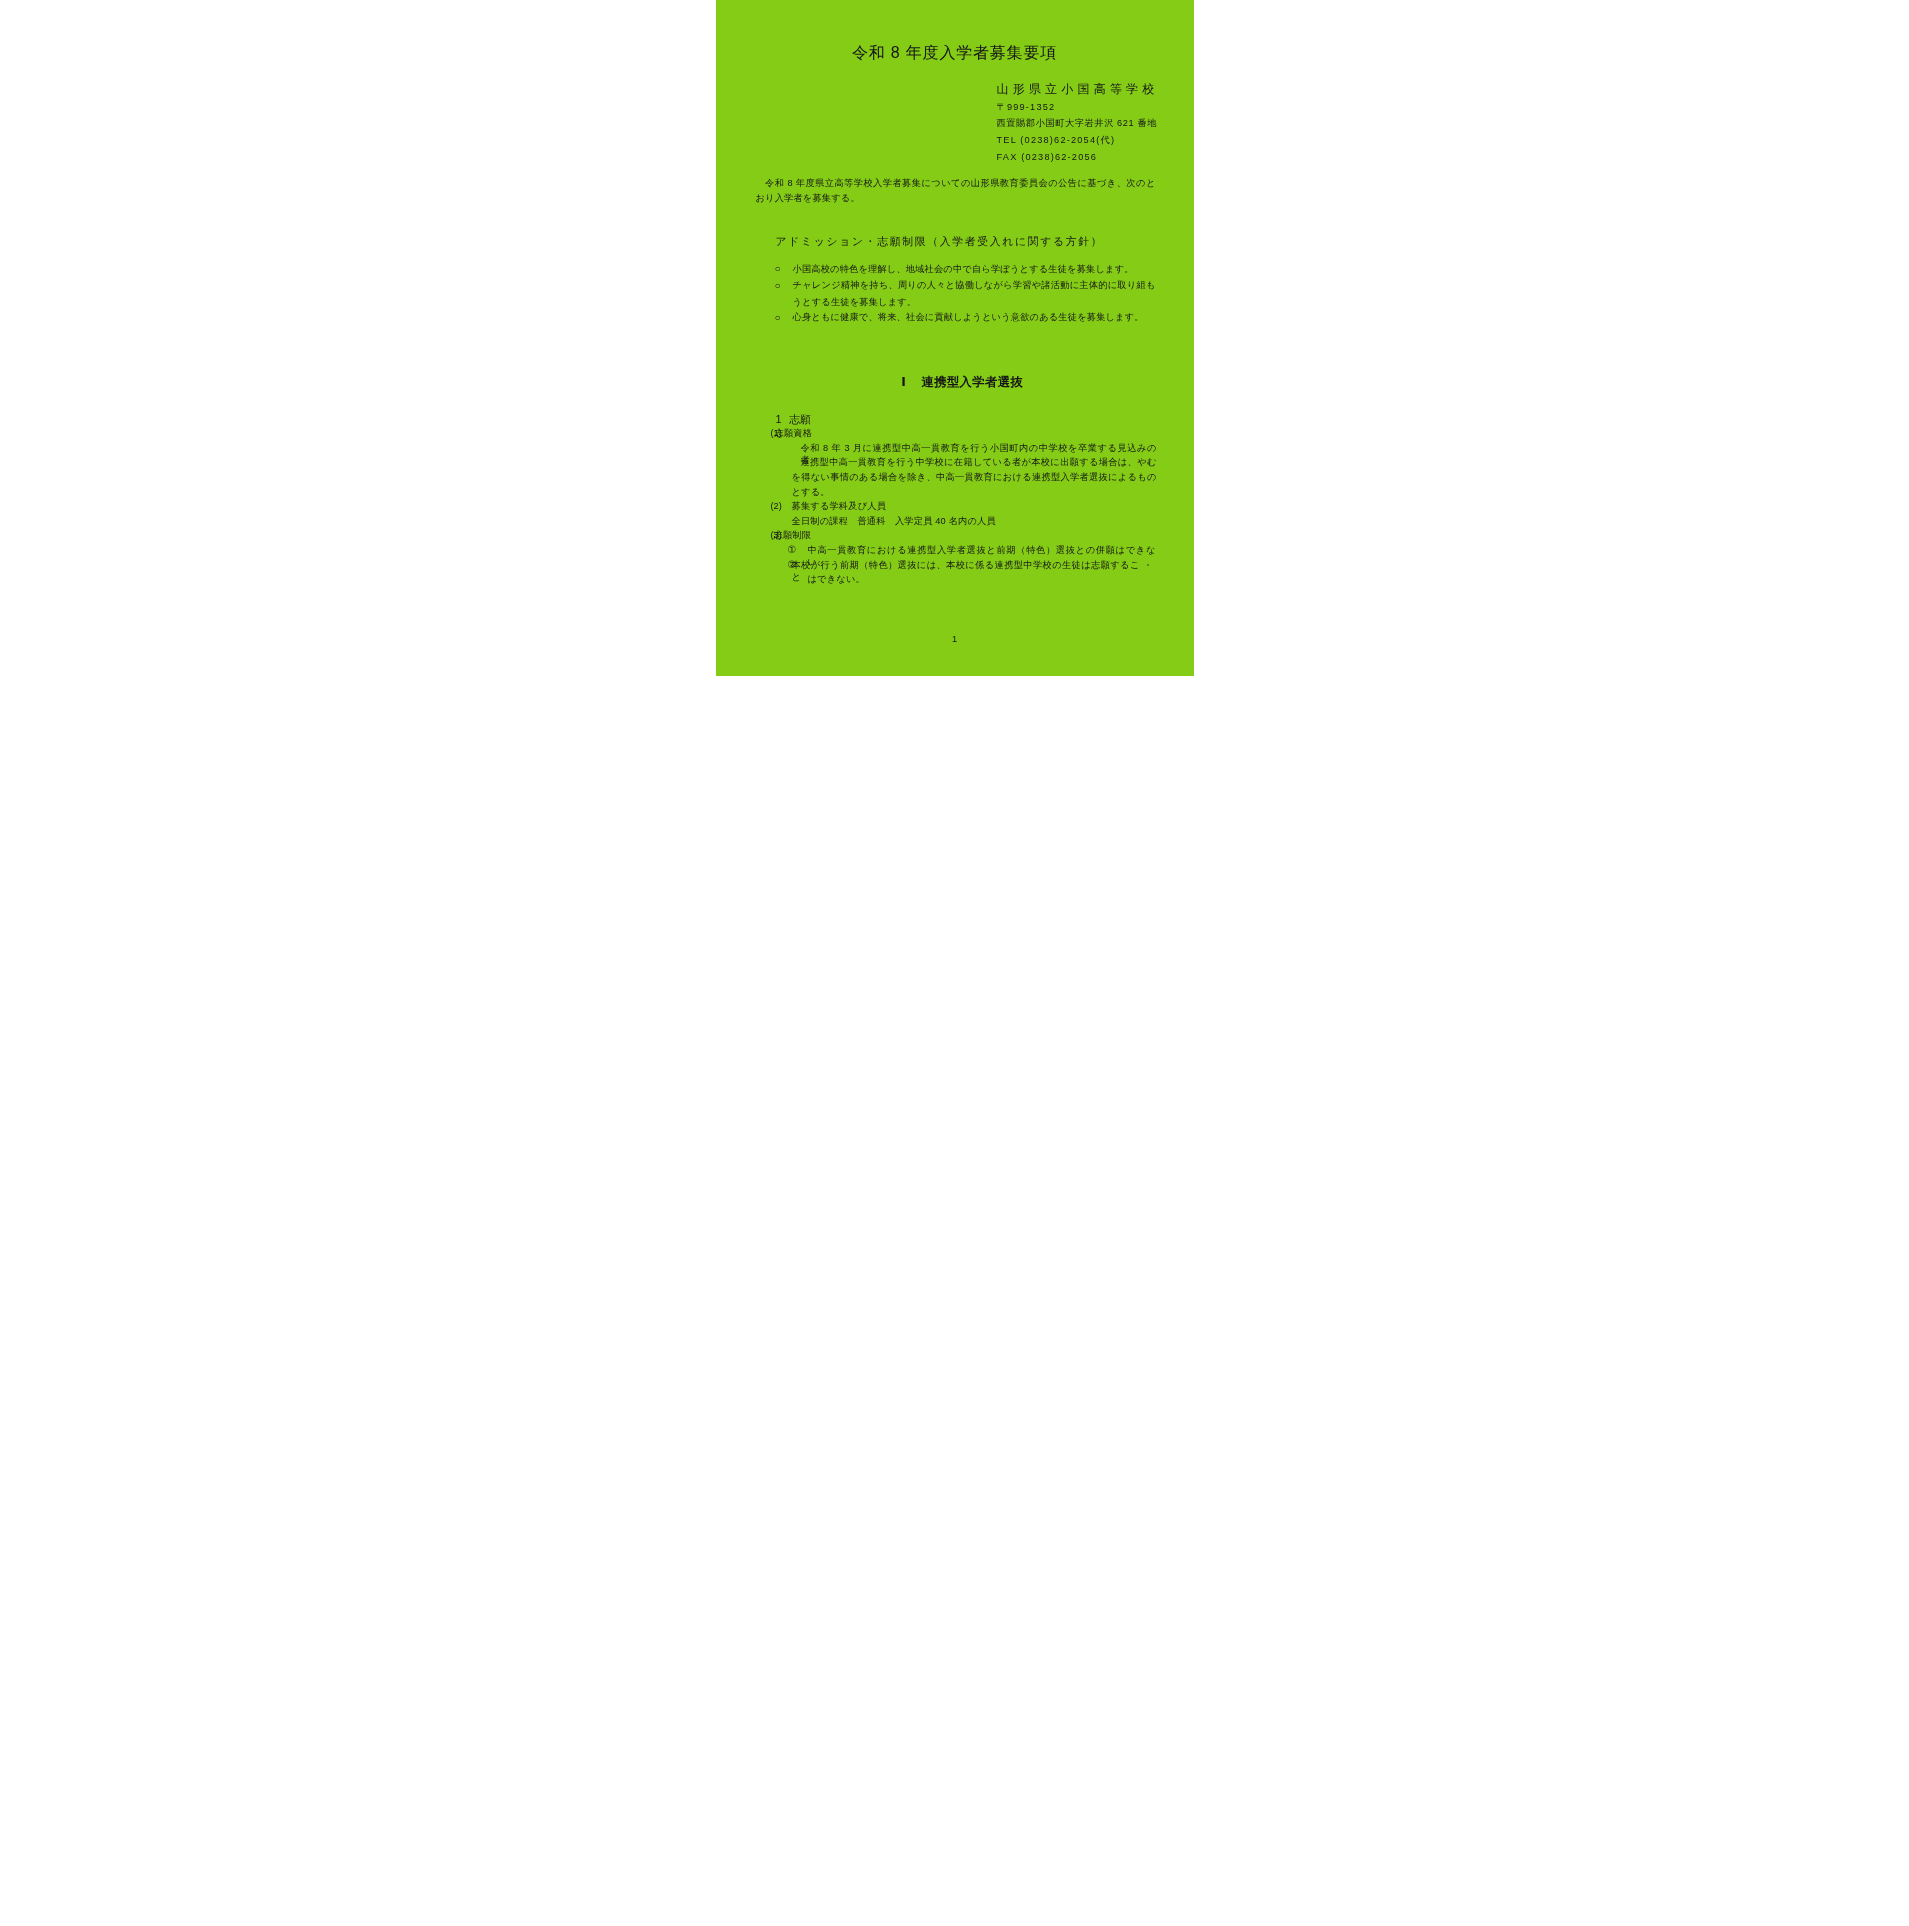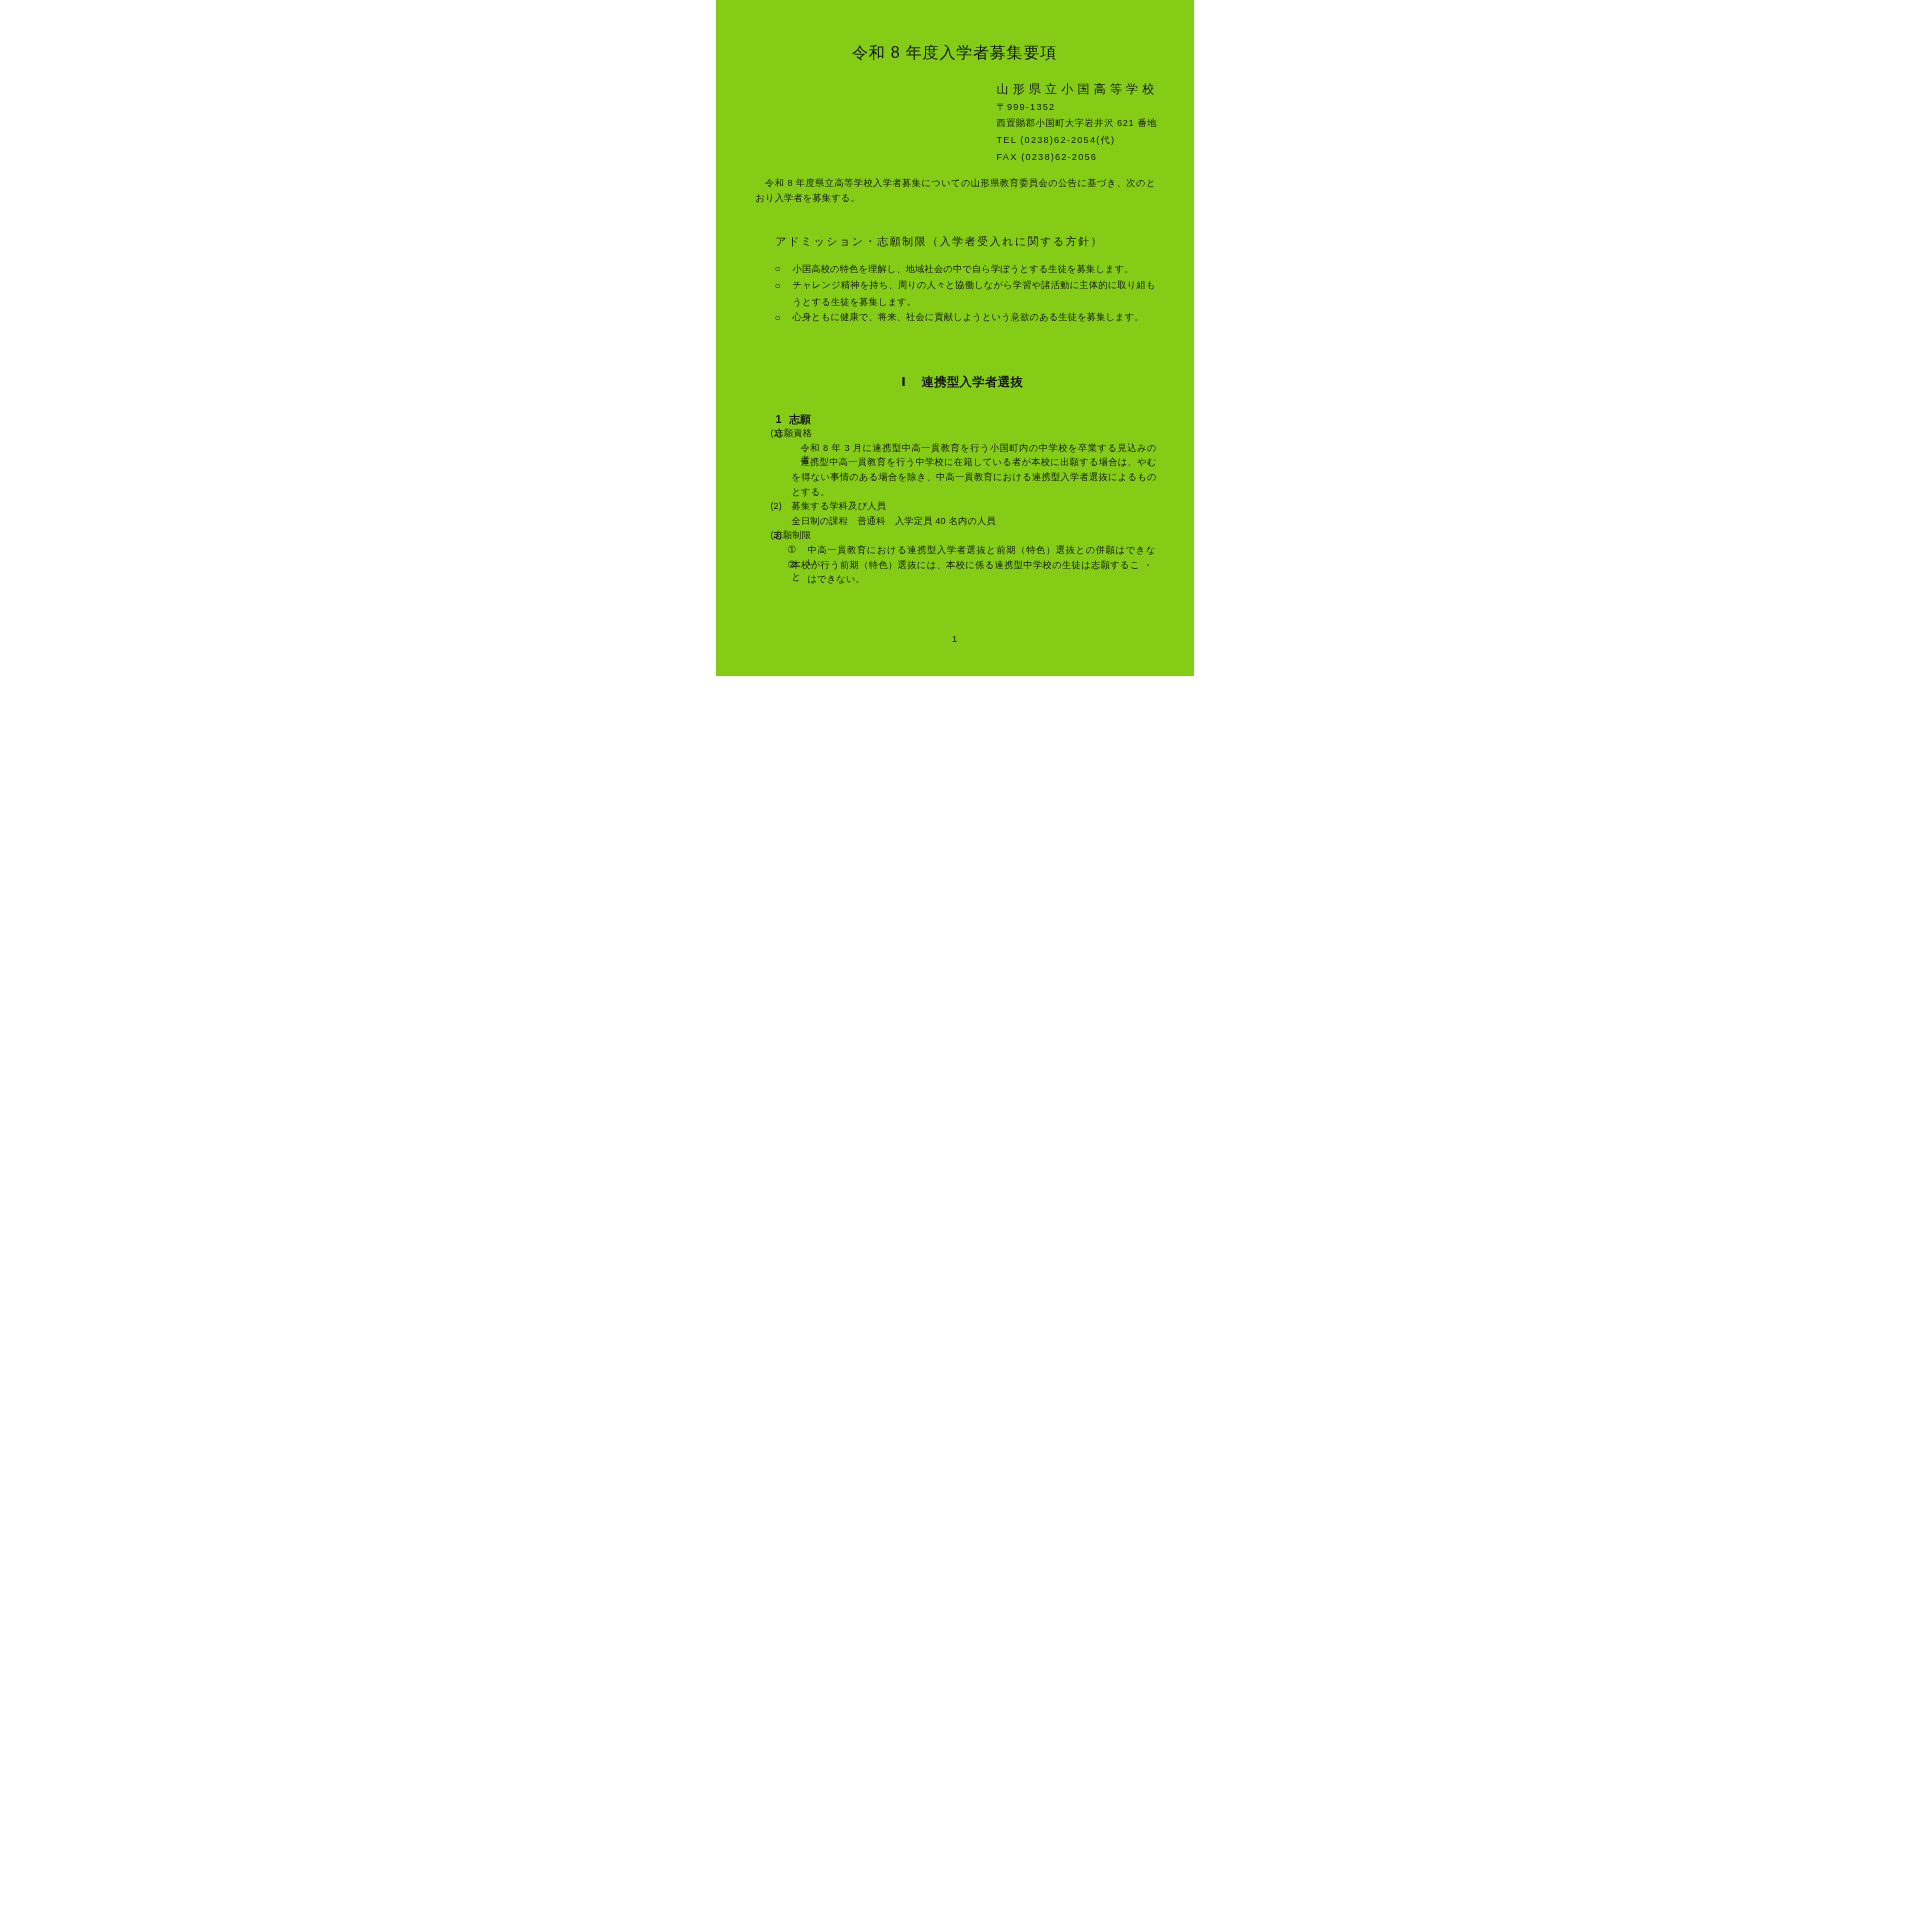--- a/index.html
+++ b/index.html
@@ -61,21 +61,21 @@
     font-size: 12.3px;
     font-weight: 700;
     letter-spacing: 0.4px;
     white-space: pre;
   }
   .section-heading .numeral { margin-right: 15.4px; }
   .sub-heading {
     position: absolute;
     left: 48px; top: 401px;
     font-size: 10.8px;
-    font-weight: 700;
+    font-weight: 400;
     white-space: pre;
   }
   .sub-heading .num { display: inline-block; margin-right: 7.7px; }
   .marker { position: absolute; left: 55px; font-size: 9.2px; line-height: 1.25; }
   .cmarker { position: absolute; left: 72px; font-size: 10px; line-height: 1.15; }
   .page-number {
     position: absolute;
     left: 0; right: 0; top: 634px;
     text-align: center;
     font-size: 9.2px;

